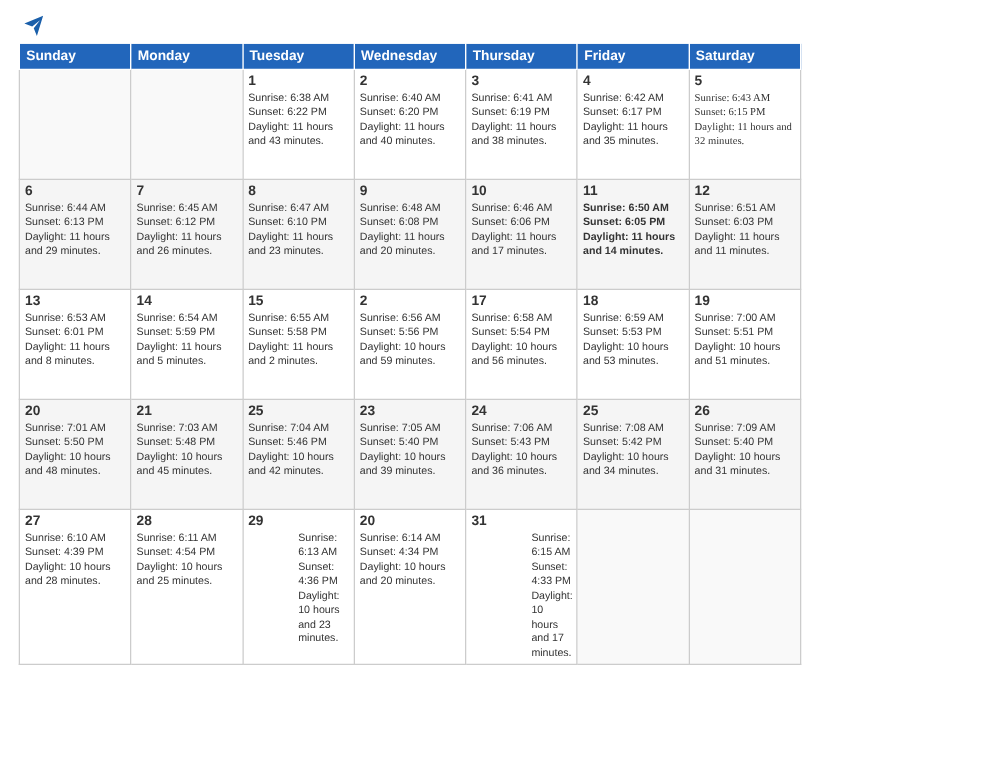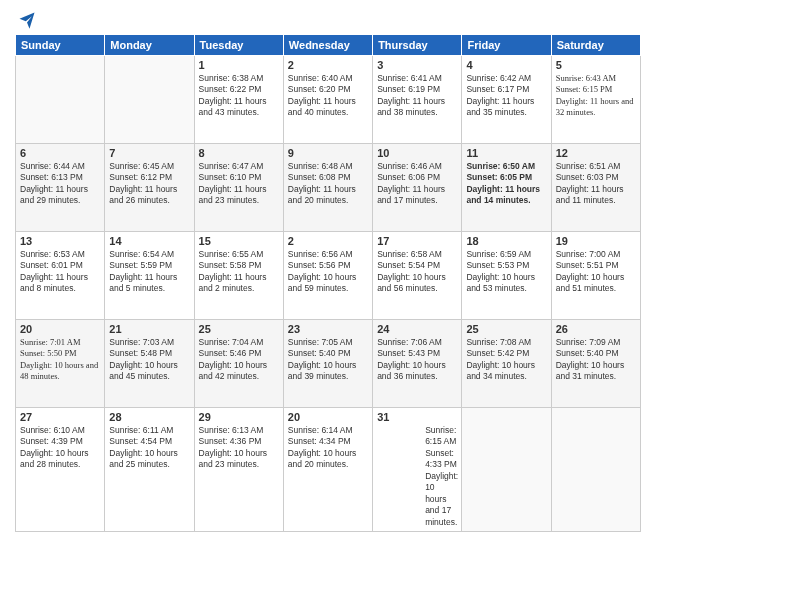--- a/index.html
+++ b/index.html
@@ -249,21 +249,21 @@
           <td>
             <span class="day-num">19</span>
             <div class="cell-content" style="white-space: pre-line;">Sunrise: 7:00 AM
 Sunset: 5:51 PM
 Daylight: 10 hours and 51 minutes.</div>
           </td>
         </tr>
         <tr>
           <td>
             <span class="day-num">20</span>
-            <div class="cell-content" style="white-space: pre-line; font-family: Liberation Serif, serif;">Sunrise: 7:01 AM
+            <div class="cell-content" style="white-space: pre-line;">Sunrise: 7:01 AM
 Sunset: 5:50 PM
 Daylight: 10 hours and 48 minutes.</div>
           </td>
           <td>
             <span class="day-num">21</span>
             <div class="cell-content" style="white-space: pre-line;">Sunrise: 7:03 AM
 Sunset: 5:48 PM
 Daylight: 10 hours and 45 minutes.</div>
           </td>
           <td>
@@ -305,21 +305,21 @@
 Daylight: 10 hours and 28 minutes.</div>
           </td>
           <td>
             <span class="day-num">28</span>
             <div class="cell-content" style="white-space: pre-line;">Sunrise: 6:11 AM
 Sunset: 4:54 PM
 Daylight: 10 hours and 25 minutes.</div>
           </td>
           <td>
             <span class="day-num">29</span>
-            <div class="cell-content" style="white-space: pre-line;">Sunrise: 6:13 AM
+            <div class="cell-content" style="white-space: pre-line; margin-left: 40px;">Sunrise: 6:13 AM
 Sunset: 4:36 PM
 Daylight: 10 hours and 23 minutes.</div>
           </td>
           <td>
             <span class="day-num">20</span>
             <div class="cell-content" style="white-space: pre-line;">Sunrise: 6:14 AM
 Sunset: 4:34 PM
 Daylight: 10 hours and 20 minutes.</div>
           </td>
           <td>

